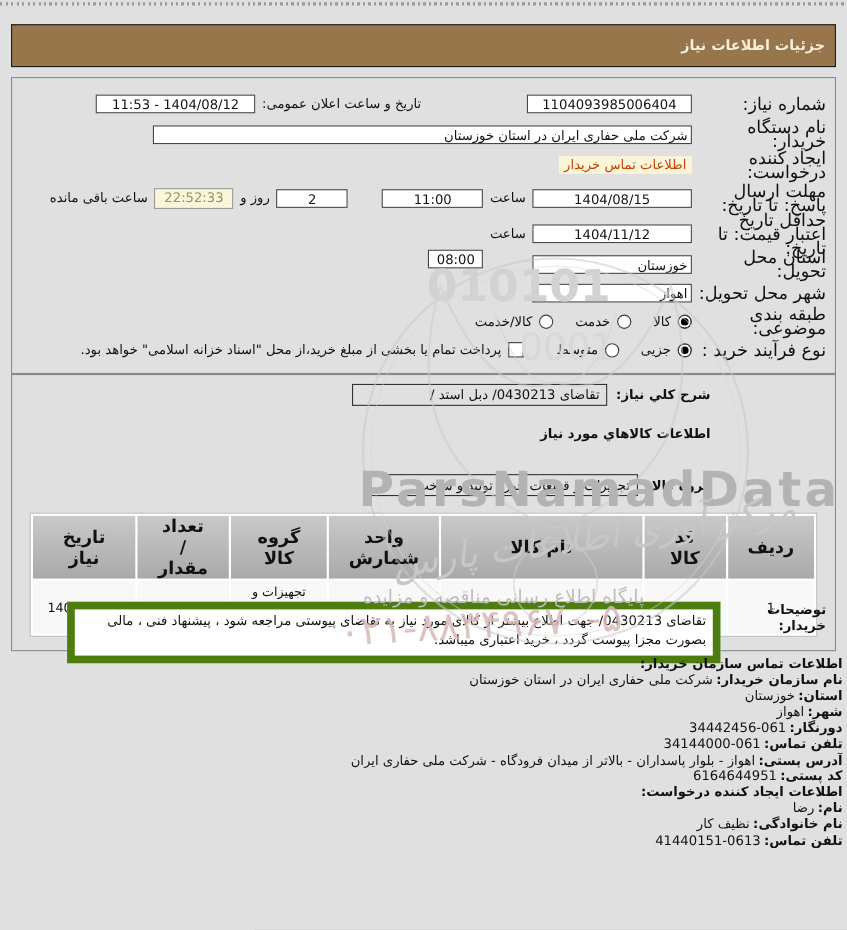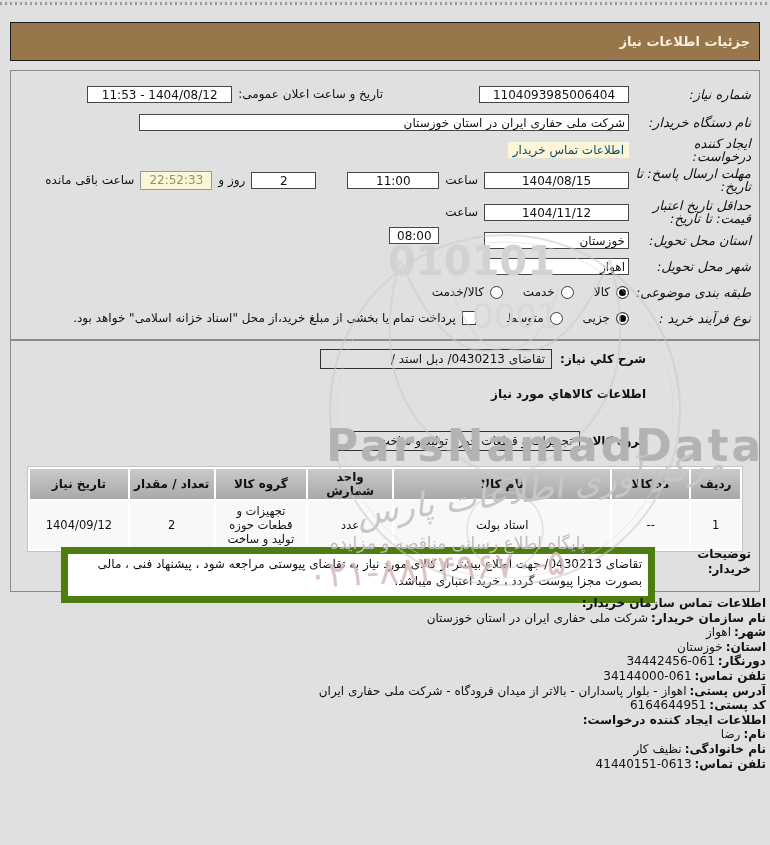--- a/index.html
+++ b/index.html
@@ -10,41 +10,41 @@
             background:repeating-linear-gradient(90deg,#9a9a9a 0 2px,transparent 2px 5px);}
   
   .titlebar{position:absolute;top:22px;left:10px;right:10px;height:37px;background:#97764b;
             border:1px solid #1c1c1c;display:flex;align-items:center;}
   .titlebar span{color:#f6efdf;font-size:13px;font-weight:bold;padding-right:9px;}
   
   .box{position:absolute;left:10px;right:10px;border:1px solid #8a8a8a;background:transparent;}
   .box1{top:70px;height:268px;}
   .box2{top:340px;height:250px;}
   .f-row{position:absolute;right:8px;left:8px;height:22px;display:flex;align-items:center;gap:6px;}
-  .flabel{width:116px;flex:none;font-size:13px;line-height:13px;font-style:italic;}
+  .flabel{width:116px;flex:none;font-size:16px;line-height:13px;}
   .inp{border:1px solid #474747;background:#fff;height:17px;line-height:17px;font-size:12px;
        flex:none;overflow:hidden;white-space:nowrap;box-sizing:border-box;padding:0 3px;}
   .inp.c{text-align:center;}
   .inp.r{text-align:right;}
   .num{direction:ltr;unicode-bidi:embed;}
-  .contact-link{background:#fcf5d6;color:#0c4a6e;font-size:12px;padding:1px 5px;flex:none;cursor:pointer;white-space:nowrap;}
+  .contact-link{background:#fcf5d6;color:#c2410c;font-size:12px;padding:1px 5px;flex:none;cursor:pointer;white-space:nowrap;}
   .count-box{border:1px solid #9a9a9a;background:#faf6da;color:#93935f;height:17px;line-height:17px;
              width:70px;text-align:center;font-size:12px;flex:none;}
   .small-lbl{font-size:12px;flex:none;white-space:nowrap;}
   .rad{width:11px;height:11px;border:1px solid #3d3d3d;border-radius:50%;background:#fff;flex:none;cursor:pointer;}
   .rad.on{background:#000;box-shadow:inset 0 0 0 2px #fff;}
   .chk{width:12px;height:12px;border:1px solid #3d3d3d;background:#fff;flex:none;cursor:pointer;}
   
   .g-row{position:absolute;right:8px;left:8px;display:flex;align-items:center;gap:8px;}
   .b-label{font-weight:bold;font-size:12px;flex:none;white-space:nowrap;}
   .val-box{border:1px solid #333;background:transparent;font-size:12px;box-sizing:border-box;
            padding:2px 6px;flex:none;white-space:nowrap;overflow:hidden;}
   .tbl-wrap{position:absolute;top:126px;right:17px;left:17px;}
   table{width:100%;border-collapse:separate;border-spacing:2px;background:#ffffff;outline:1px solid #c4c4c4;}
-  th{background:linear-gradient(#c9c9c9,#a9a9a9);font-size:12px;font-weight:bold;height:30px;padding:0 4px;}
+  th{background:linear-gradient(#c9c9c9,#a9a9a9);font-size:16px;font-weight:bold;height:30px;padding:0 18px;}
   td{background:#f8f8f8;font-size:11.5px;text-align:center;padding:2px 3px;height:44px;}
   .notes-row{top:206px;align-items:flex-start;}
   .notes-label{font-weight:bold;font-size:12px;width:88px;flex:none;line-height:15px;}
   .notes-box{border:7px solid #4d7c0f;background:#fff;flex:1;margin-left:42px;height:38px;
              font-size:12px;line-height:17px;padding:2px 6px;text-align:right;overflow:hidden;box-sizing:content-box;}
   
   .contact{position:absolute;top:596px;right:4px;left:4px;text-align:right;font-size:12px;line-height:14.6px;}
   .cline{white-space:nowrap;overflow:hidden;}
   .cl{font-weight:bold;margin-left:3px;}
   
@@ -182,22 +182,22 @@
 
     <div class="g-row notes-row">
       <span class="notes-label">توضیحات خریدار:</span>
       <span class="notes-box">تقاضای 0430213/ جهت اطلاع بیشتر از کالای مورد نیاز به تقاضای پیوستی مراجعه شود ، پیشنهاد فنی ، مالی بصورت مجزا پیوست گردد ، خرید اعتباری میباشد.</span>
     </div>
   </div>
 
   <div class="contact">
     <div class="cline"><span class="cl">اطلاعات تماس سازمان خریدار:</span></div>
     <div class="cline"><span class="cl">نام سازمان خریدار:</span><span>شرکت ملی حفاری ایران در استان خوزستان</span></div>
+    <div class="cline"><span class="cl">استان:</span><span>خوزستان</span></div>
     <div class="cline"><span class="cl">شهر:</span><span>اهواز</span></div>
-    <div class="cline"><span class="cl">استان:</span><span>خوزستان</span></div>
     <div class="cline"><span class="cl">دورنگار:</span><span class="num">34442456-061</span></div>
     <div class="cline"><span class="cl">تلفن تماس:</span><span class="num">34144000-061</span></div>
     <div class="cline"><span class="cl">آدرس پستی:</span><span>اهواز - بلوار پاسداران - بالاتر از میدان فرودگاه - شرکت ملی حفاری ایران</span></div>
     <div class="cline"><span class="cl">کد پستی:</span><span class="num">6164644951</span></div>
     <div class="cline"><span class="cl">اطلاعات ایجاد کننده درخواست:</span></div>
     <div class="cline"><span class="cl">نام:</span><span>رضا</span></div>
     <div class="cline"><span class="cl">نام خانوادگی:</span><span>نظیف کار</span></div>
     <div class="cline"><span class="cl">تلفن تماس:</span><span class="num">41440151-0613</span></div>
   </div>
 

